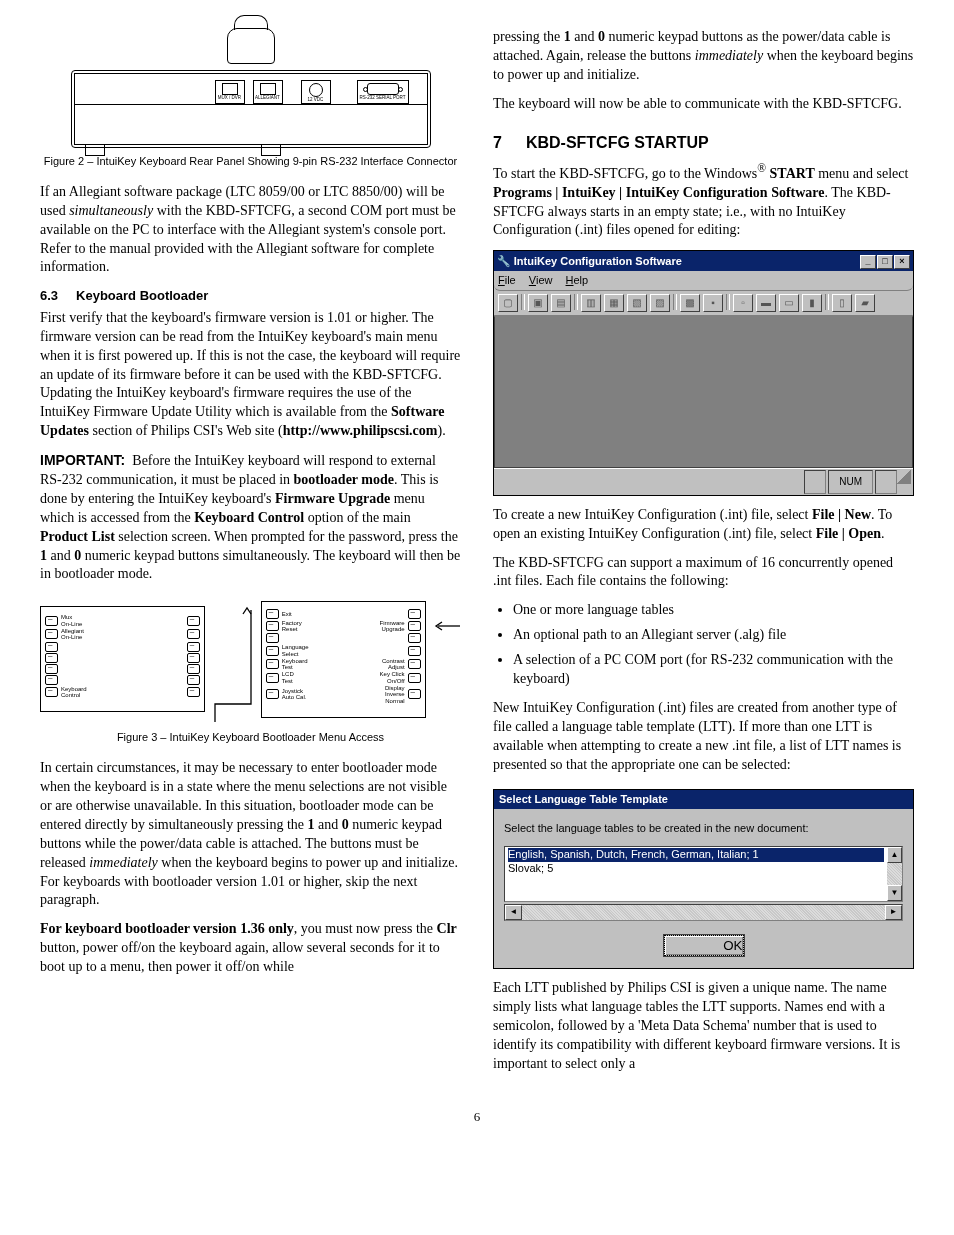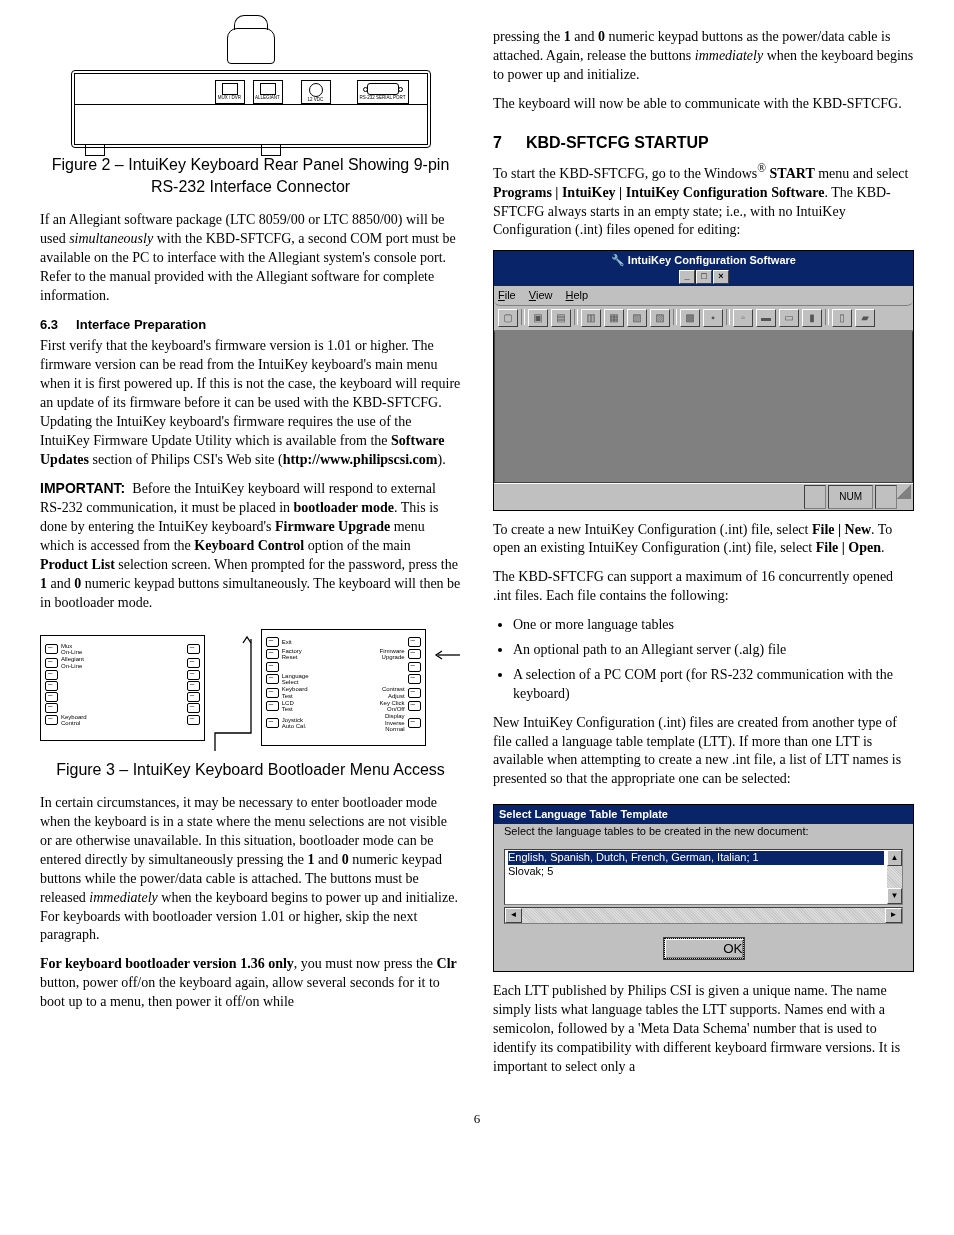--- a/index.html
+++ b/index.html
@@ -17,21 +17,21 @@
     display: flex;
     gap: 32px;
   }
   .col {
     flex: 1 1 0;
     min-width: 0;
   }
   p { margin: 0 0 10px 0; text-align: left; }
   .caption {
     font-family: Arial, Helvetica, sans-serif;
-    font-size: 16px;
+    font-size: 11px;
     text-align: center;
     margin: 6px 0 14px 0;
   }
   .subhead {
     font-family: Arial, Helvetica, sans-serif;
     font-weight: bold;
     font-size: 13px;
     margin: 4px 0 4px 0;
     display: flex;
     gap: 18px;
@@ -155,21 +155,20 @@
     font-size: 11px;
     background:#c0c0c0;
     margin: 4px 0 10px 0;
   }
   .titlebar {
     background: linear-gradient(#0a246a,#0a246a);
     color:#fff;
     display:flex; align-items:center; justify-content:space-between;
     padding: 2px 3px;
     font-weight:bold;
-    flex-direction:column;
   }
   .titlebar .btns span {
     display:inline-block; width:14px; height:12px;
     background:#c0c0c0; border:1px solid #fff; border-right-color:#404040; border-bottom-color:#404040;
     color:#000; font-size:9px; line-height:11px; text-align:center; margin-left:1px;
     font-weight:bold;
   }
   .menubar {
     background:#c0c0c0;
     padding: 2px 4px;
@@ -218,21 +217,21 @@
     border:1px solid #000;
     font-family: Tahoma, Arial, sans-serif;
     font-size:11px;
     background:#c0c0c0;
     margin:15px 0 10px 0;
   }
   .dialog .dtitle {
     background:#0a246a; color:#fff; font-weight:bold;
     padding:2px 5px;
   }
-  .dialog .dbody { padding:0 10px 10px 10px; }
+  .dialog .dbody { padding:12px 10px 10px 10px; }
   .listbox {
     border:1px solid #808080; border-top-color:#404040; border-left-color:#404040;
     background:#fff;
     height:54px;
     display:flex;
   }
   .listbox .items { flex:1; padding:1px 3px; font-size:11px; line-height:1.25; }
   .listbox .items .sel { background:#0a246a; color:#fff; }
   .vscroll {
     width:15px; background:#c0c0c0; display:flex; flex-direction:column;
@@ -282,21 +281,21 @@
           <div class="tab t2"></div>
         </div>
       </div>
     </div>
     <div class="caption">Figure 2 – IntuiKey Keyboard Rear Panel Showing 9-pin RS-232 Interface Connector</div>
 
     <p>If an Allegiant software package (LTC 8059/00 or LTC 8850/00) will be used <i>simultaneously</i> with the KBD-SFTCFG, a second COM port must be available on the PC to interface with the Allegiant system's console port. Refer to the manual provided with the Allegiant software for complete information.</p>
 
     <div class="subhead">
       <span>6.3</span>
-      <span>Interface Preparation</span>
+      <span>Keyboard Bootloader</span>
     </div>
 
     <p>First verify that the keyboard's firmware version is 1.01 or higher. The firmware version can be read from the IntuiKey keyboard's main menu when it is first powered up. If this is not the case, the keyboard will require an update of its firmware before it can be used with the KBD-SFTCFG. Updating the IntuiKey keyboard's firmware requires the use of the IntuiKey Firmware Update Utility which is available from the <b>Software Updates</b> section of Philips CSI's Web site (<b>http://www.philipscsi.com</b>).</p>
 
     <p><b style="font-family:Arial,Helvetica,sans-serif">IMPORTANT:</b>&nbsp; Before the IntuiKey keyboard will respond to external RS-232 communication, it must be placed in <b>bootloader mode</b>. This is done by entering the IntuiKey keyboard's <b>Firmware Upgrade</b> menu which is accessed from the <b>Keyboard Control</b> option of the main <b>Product List</b> selection screen. When prompted for the password, press the <b>1</b> and <b>0</b> numeric keypad buttons simultaneously. The keyboard will then be in bootloader mode.</p>
 
     <div class="fig3">
       <div class="lcd" id="lcd-left">
           <div class="lcd-row">
             <span class="sk"></span>

